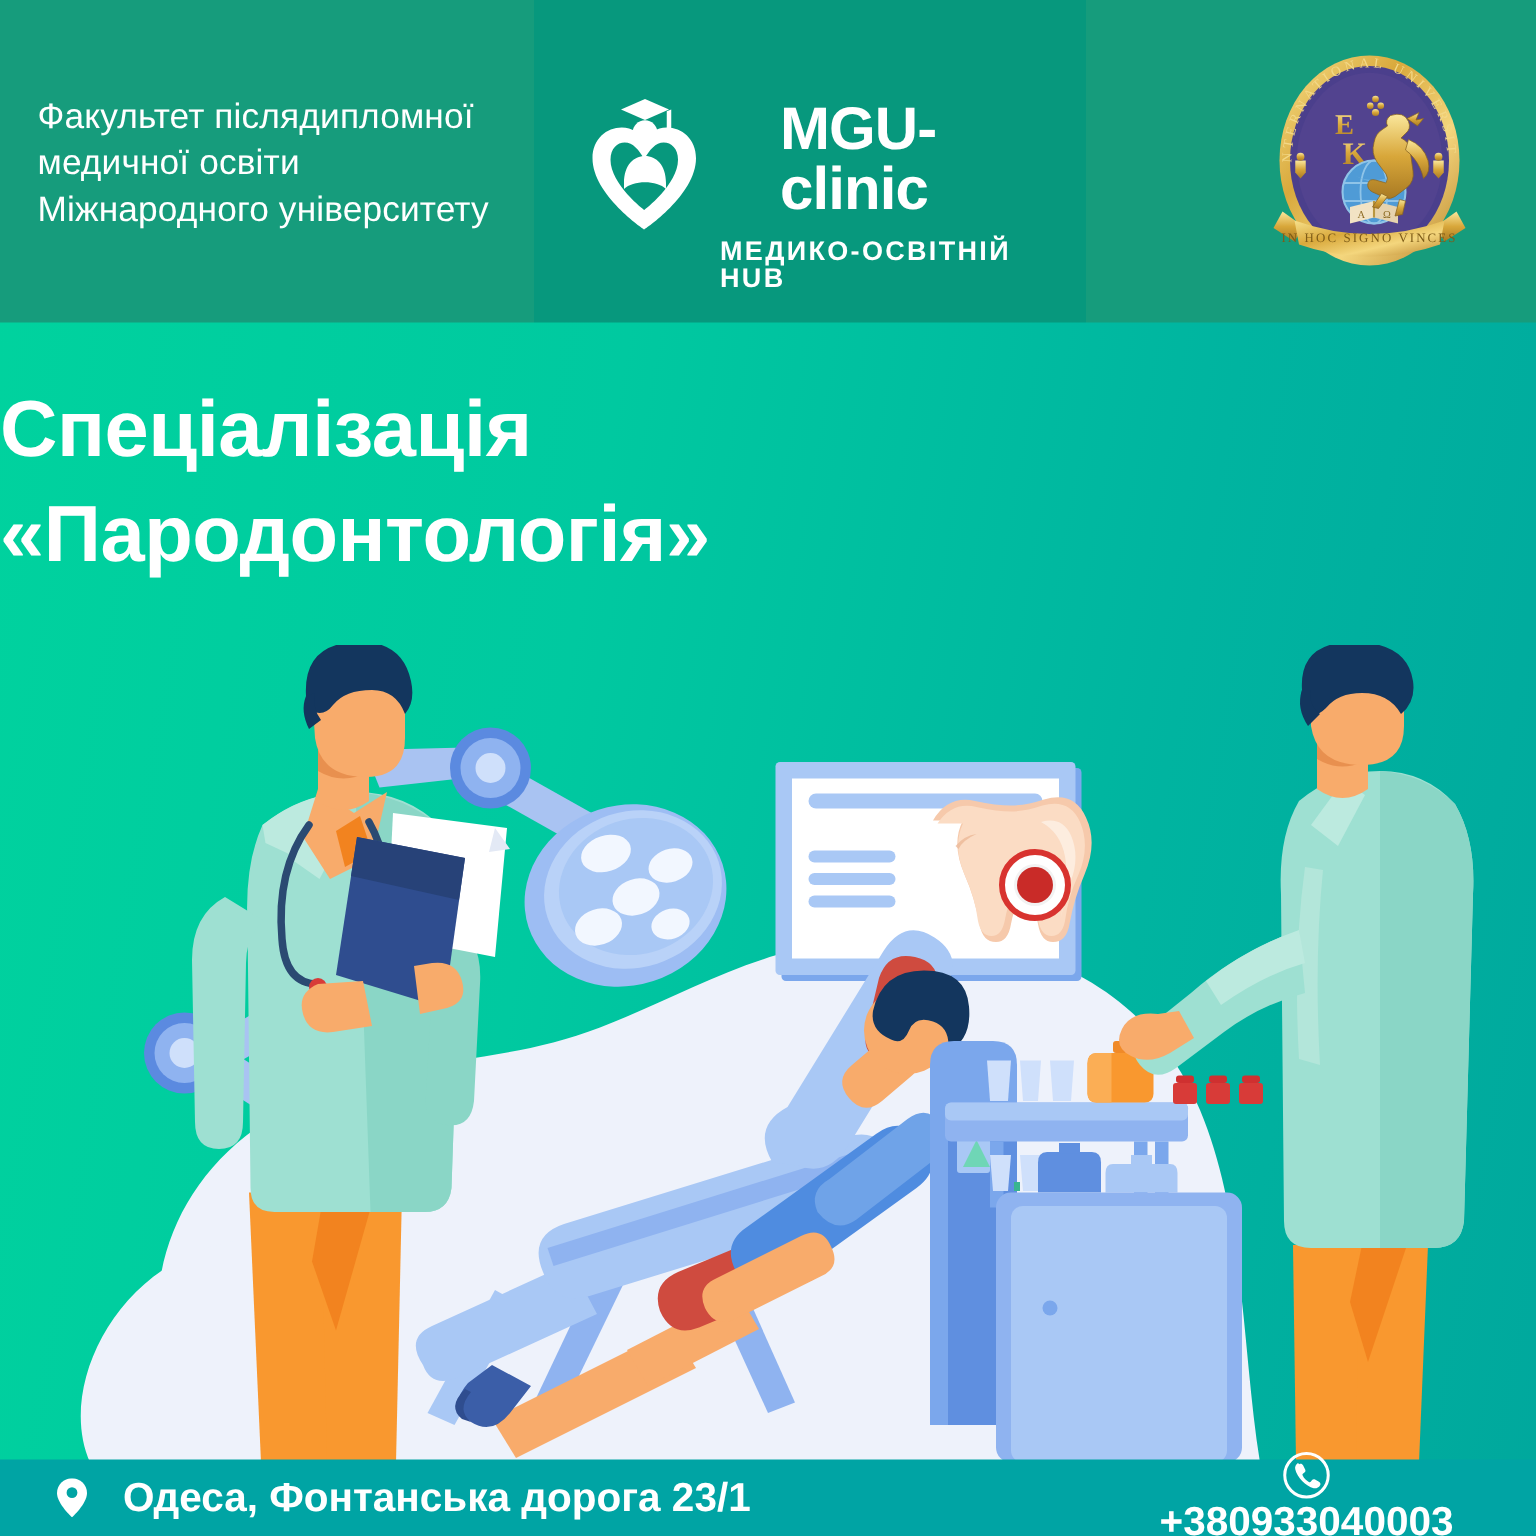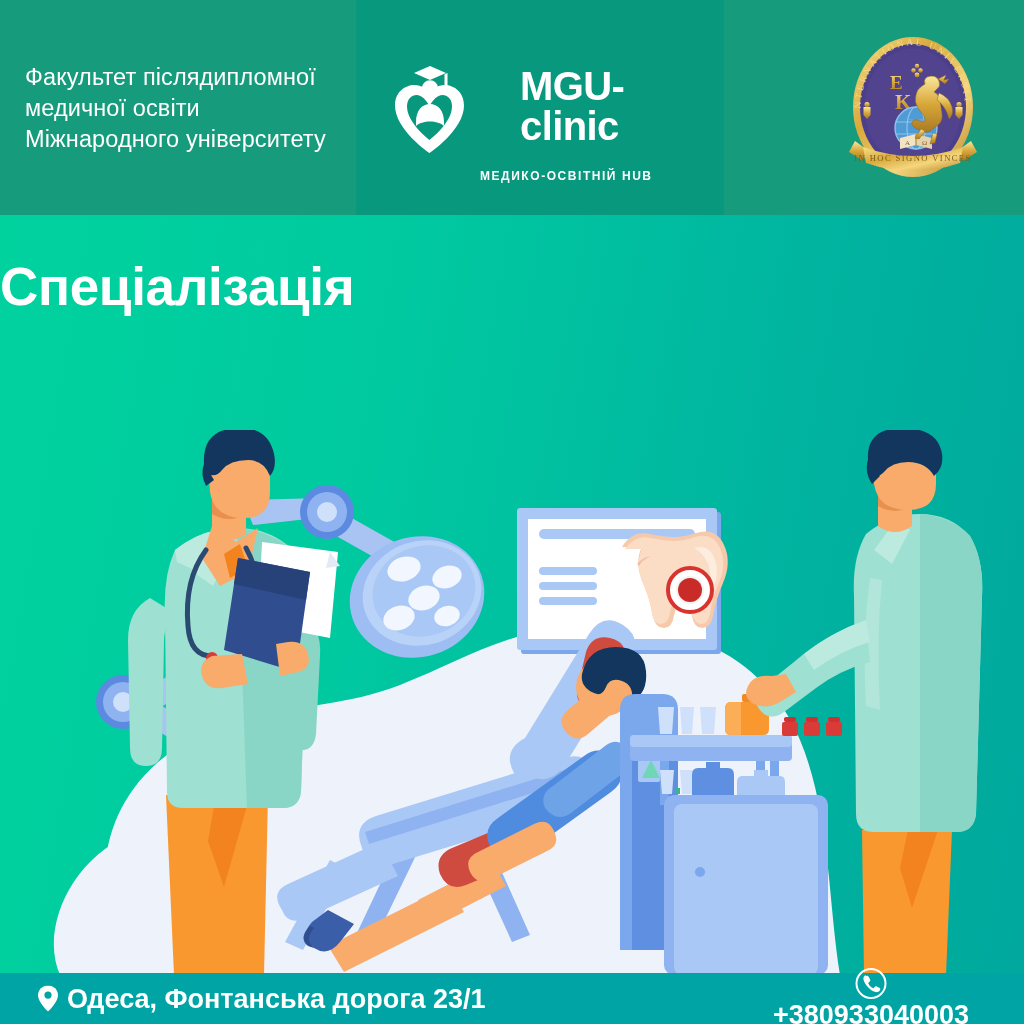--- a/index.html
+++ b/index.html
@@ -28,21 +28,21 @@
     position:absolute;left:25px;top:62px;width:310px;
     color:#fff;font-size:23.5px;line-height:1.32;font-weight:400;
     letter-spacing:.1px;
   }
 
   
   .logo{position:absolute;left:392px;top:60px;width:290px;height:100px;}
   .logo-mark{position:absolute;left:0;top:0;width:74px;height:96px;}
   .logo-text{position:absolute;left:88px;top:6px;}
   .logo-name{color:#fff;font-size:40px;font-weight:bold;letter-spacing:-.6px;line-height:1;margin-left:40px;}
-  .logo-sub{color:#fff;font-size:12px;font-weight:bold;letter-spacing:1.55px;margin-top:24px;line-height:1;}
+  .logo-sub{color:#fff;font-size:18px;font-weight:bold;letter-spacing:1.55px;margin-top:12px;line-height:1;}
 
   
   .seal{position:absolute;left:843px;top:33px;width:140px;height:152px;}
 
   
   .title{
     position:absolute;left:0;top:252px;width:1024px;text-align:left;
     color:#fff;font-size:53px;font-weight:bold;line-height:1.33;
     letter-spacing:-.3px;
   }
@@ -51,21 +51,21 @@
   
   .scene{position:absolute;left:0;top:430px;width:1024px;height:545px;}
 
   
   .footer{
     position:absolute;left:0;top:973px;width:1024px;height:51px;
     background:#00a4a4;
   }
   .addr{
     position:absolute;left:38px;top:50%;transform:translateY(-50%);
-    display:flex;gap:9px;
+    display:flex;gap:24px;
     color:#fff;font-size:27px;font-weight:bold;white-space:nowrap;
   }
   .phone{
     position:absolute;right:55px;top:50%;transform:translateY(-50%);
     display:flex;align-items:center;gap:0;
     color:#fff;font-size:27px;font-weight:bold;white-space:nowrap;flex-direction:column;
   }
   .ico{display:inline-flex;align-items:center;justify-content:center;}
 </style>
 </head>
@@ -178,20 +178,21 @@
           <path d="M128 108 l-14 10 l6 10 l14 -9 z" fill="url(#gold2)"></path>
           <path d="M20 114 q50 18 100 0 l-3 16 q-47 16 -94 0 z" fill="url(#gold)"></path>
           <text x="70" y="128" text-anchor="middle" font-size="8.6" fill="#7e5c18" font-family="'Liberation Serif',serif" letter-spacing="1.4">IN HOC SIGNO VINCES</text>
         </g>
       </svg>
     </div>
   </div>
 
   <div class="title">
     <span>Спеціалізація</span>
+    <span class="title-l2">«Пародонтологія»</span>
   </div>
 
   <div class="scene">
     <svg viewBox="0 0 1024 545" width="1024" height="545" aria-hidden="true">
 
       <g>
         <path d="M140 545 C 80 470 95 355 200 305 C 270 272 330 282 400 255
                  C 470 228 520 190 620 195 C 720 200 775 250 800 310
                  C 830 382 828 470 840 545 Z" fill="#eef2fb"></path>
         <path d="M60 545 C 40 500 70 430 130 405 C 180 384 230 400 270 430

